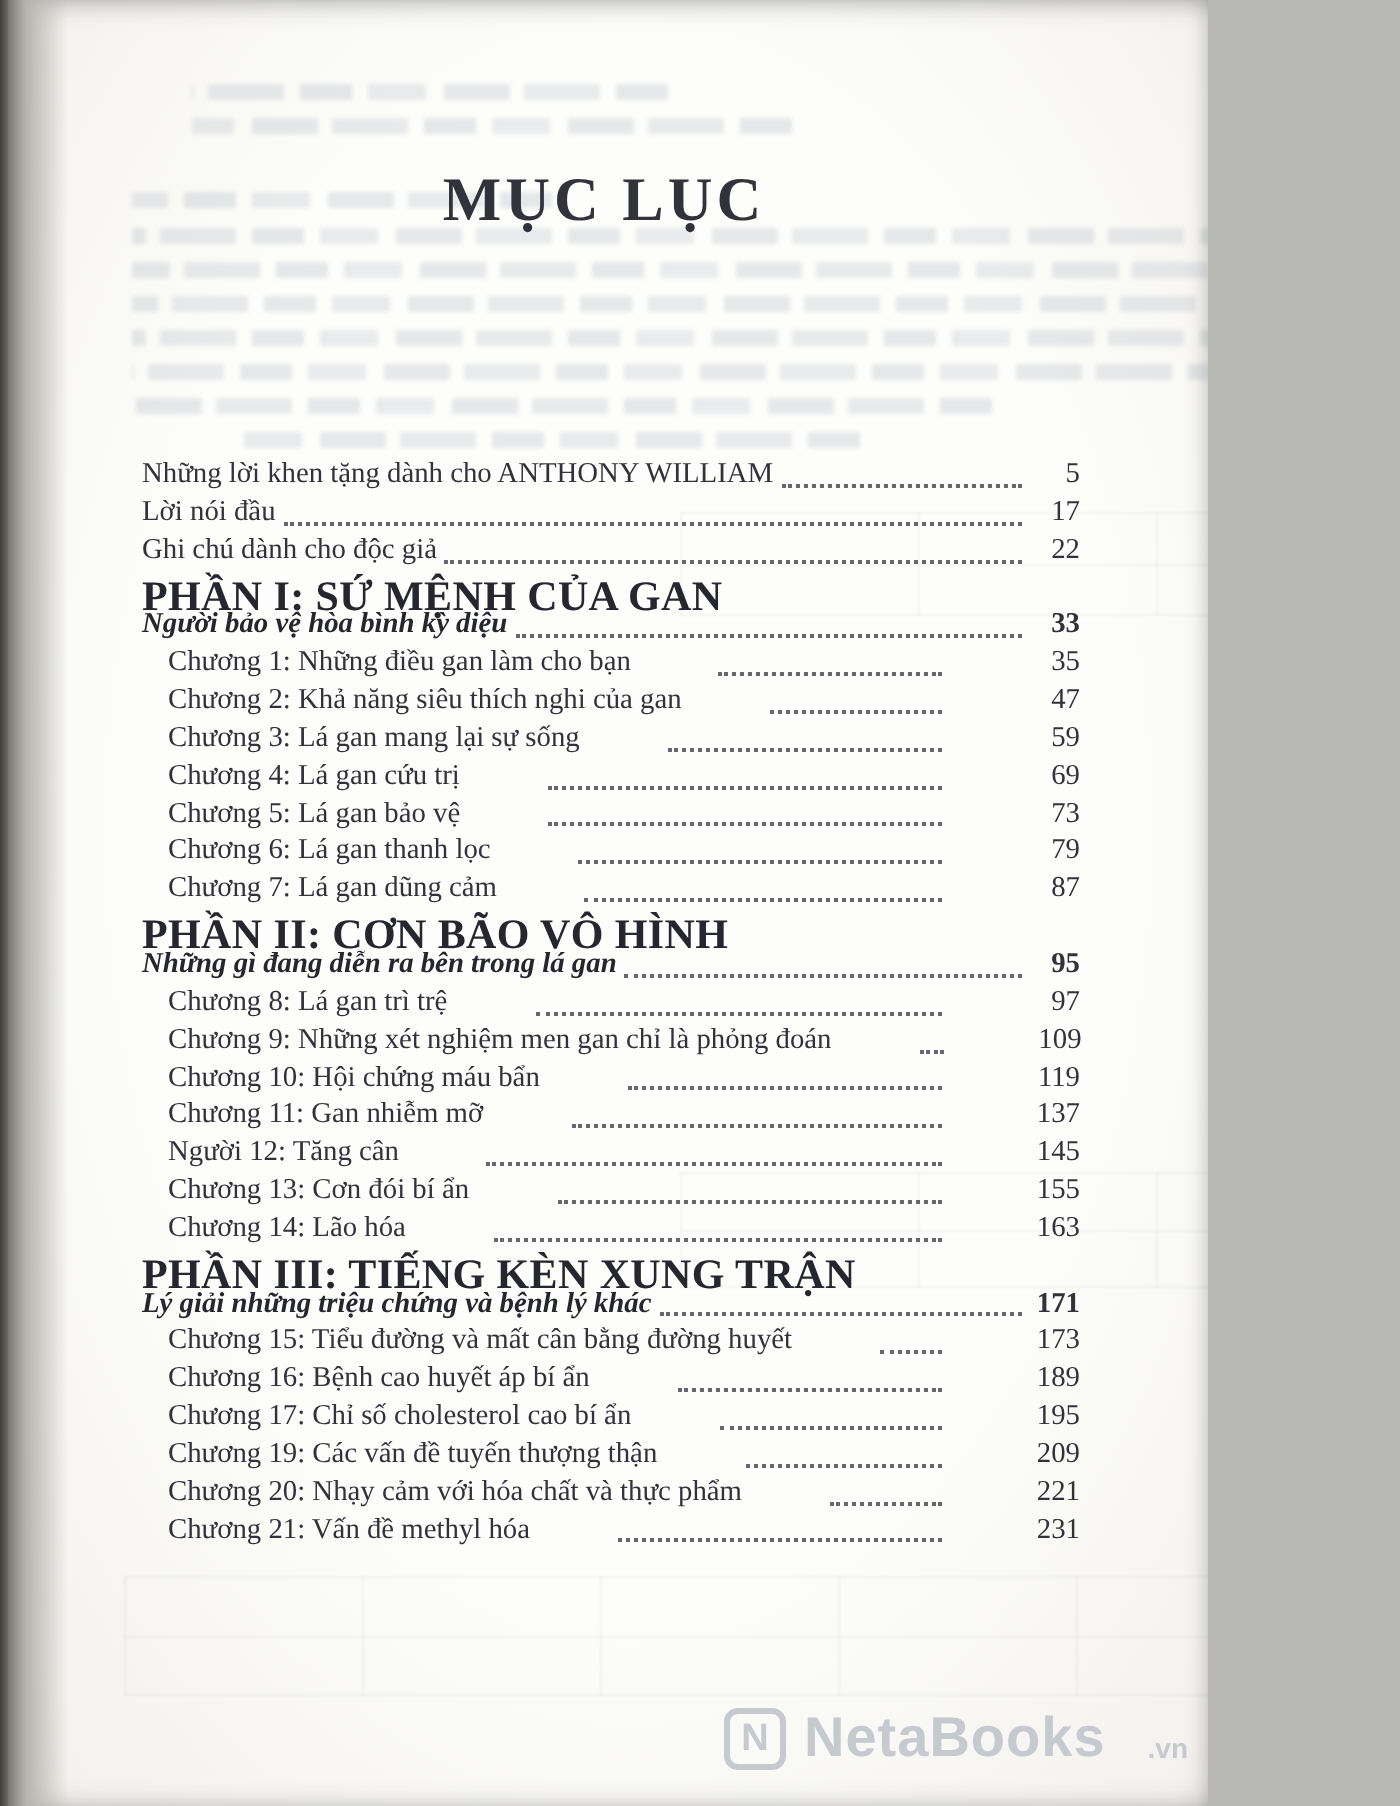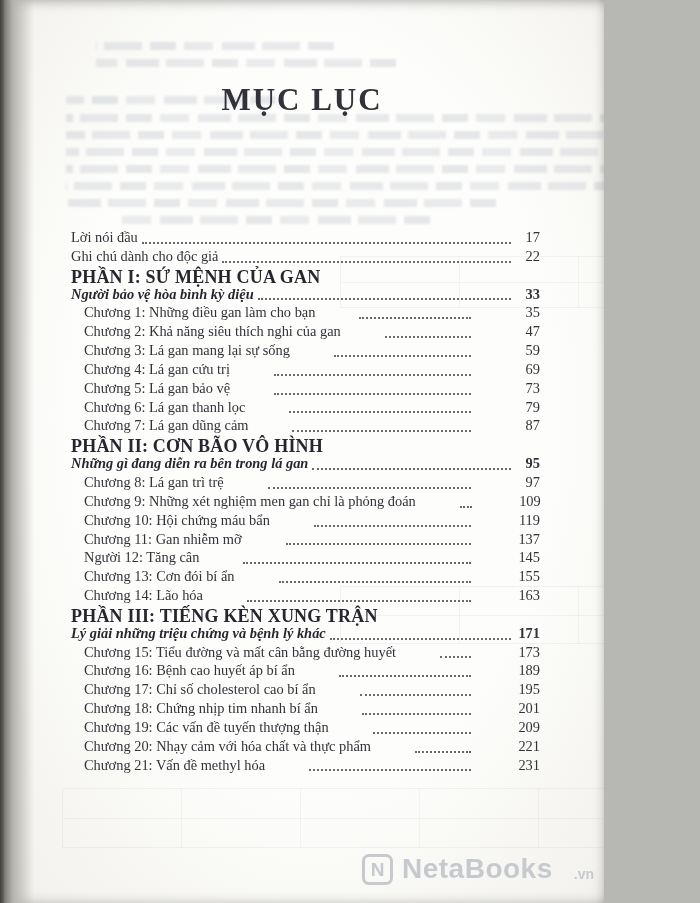--- a/index.html
+++ b/index.html
@@ -47,21 +47,21 @@
     position:absolute;top:82px;left:0;width:100%;text-align:center;
     font-size:31px;font-weight:700;letter-spacing:2px;color:var(--ink);
   }
   .toc{
     position:absolute;left:71px;right:64px;top:229px;z-index:2;
     font-size:14.4px;color:var(--ink);
   }
   .row{display:flex;align-items:baseline;height:18.85px;white-space:nowrap;}
   .row .label{flex:0 0 auto;}
   .row.chapter{padding-left:13px;gap:40px;}
-  .row.part .label{font-weight:700;font-size:18px;color:#26262e;letter-spacing:.2px;}
+  .row.part .label{font-weight:700;font-size:21px;color:#26262e;letter-spacing:.2px;}
   .row.subtitle .label{font-weight:700;color:#26262e;font-style:italic;}
   .leader{
     flex:1 1 auto;align-self:flex-end;margin:0 3px 4px 4px;
     border-bottom:2px dotted #4d4d58;opacity:.85;min-width:12px;
   }
   .pagenum{flex:0 0 auto;min-width:26px;text-align:right;}
   .row.subtitle .pagenum{font-weight:700;}
   
   .watermark{
     position:absolute;right:10px;bottom:18px;display:flex;align-items:center;gap:9px;
@@ -95,20 +95,25 @@
   <div class="gl" style="top:216px;left:120px;width:310px;"></div>
 
   <div class="ggrid" style="left:340px;top:256px;width:298px;height:52px;"></div>
   <div class="ggrid" style="left:340px;top:586px;width:298px;height:58px;"></div>
   <div class="ggrid" style="left:62px;top:788px;width:576px;height:60px;"></div>
 
   <h1 class="title">MỤC LỤC</h1>
 
   <div class="toc" id="toc">
       <div class="row front">
+        <span class="label">Những lời khen tặng dành cho ANTHONY WILLIAM</span>
+        <span class="leader"></span>
+        <span class="pagenum">5</span>
+      </div>
+      <div class="row front">
         <span class="label">Lời nói đầu</span>
         <span class="leader"></span>
         <span class="pagenum">17</span>
       </div>
       <div class="row front">
         <span class="label">Ghi chú dành cho độc giả</span>
         <span class="leader"></span>
         <span class="pagenum">22</span>
       </div>
       <div class="row part">
@@ -212,25 +217,20 @@
       </div>
       <div class="row chapter">
         <span class="label">Chương 16: Bệnh cao huyết áp bí ẩn</span>
         <span class="leader"></span>
         <span class="pagenum">189</span>
       </div>
       <div class="row chapter">
         <span class="label">Chương 17: Chỉ số cholesterol cao bí ẩn</span>
         <span class="leader"></span>
         <span class="pagenum">195</span>
-      </div>
-      <div class="row chapter">
-        <span class="label">Chương 18: Chứng nhịp tim nhanh bí ẩn</span>
-        <span class="leader"></span>
-        <span class="pagenum">201</span>
       </div>
       <div class="row chapter">
         <span class="label">Chương 19: Các vấn đề tuyến thượng thận</span>
         <span class="leader"></span>
         <span class="pagenum">209</span>
       </div>
       <div class="row chapter">
         <span class="label">Chương 20: Nhạy cảm với hóa chất và thực phẩm</span>
         <span class="leader"></span>
         <span class="pagenum">221</span>

